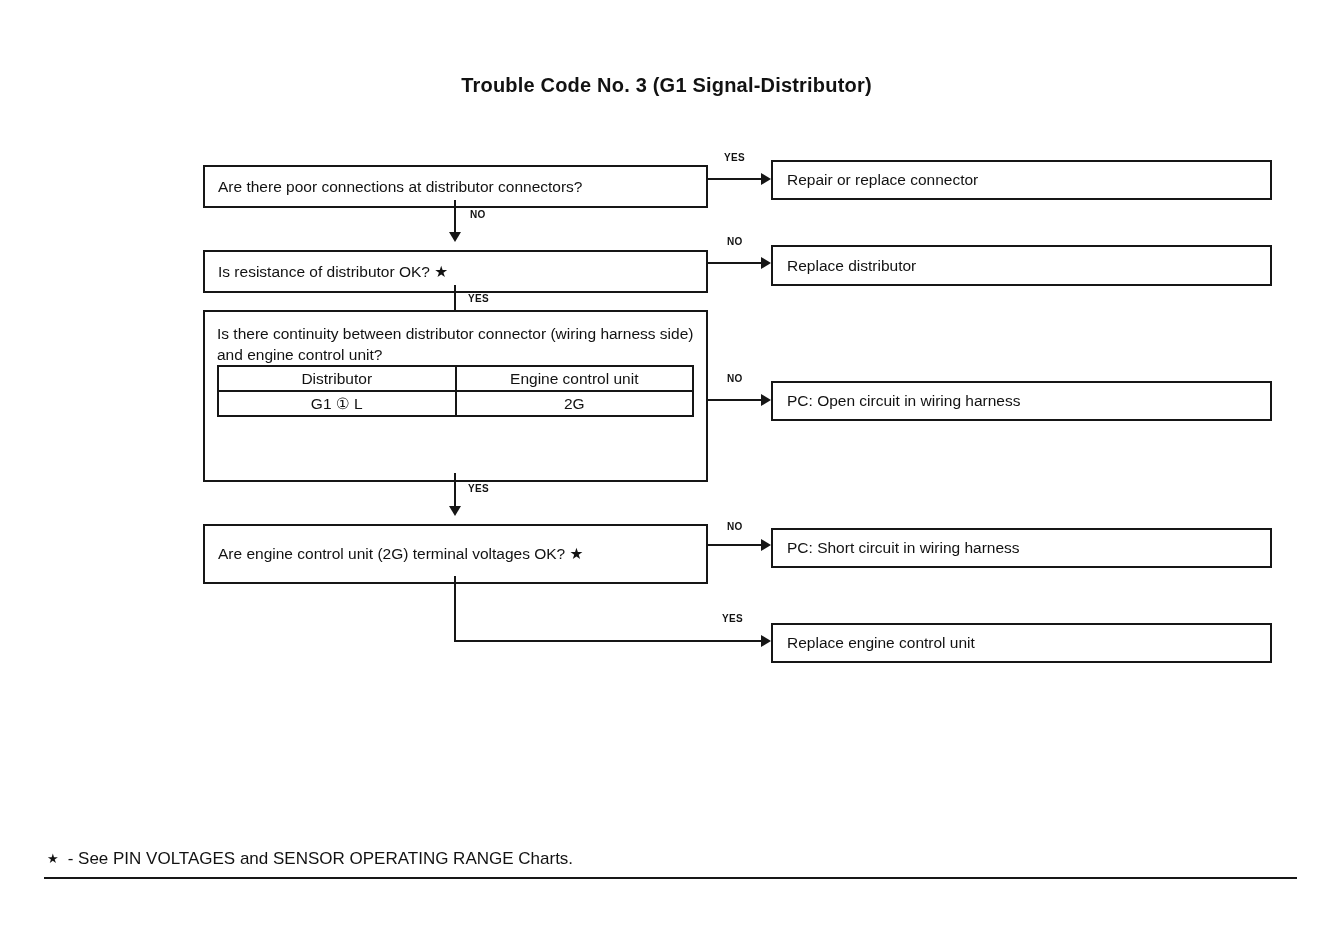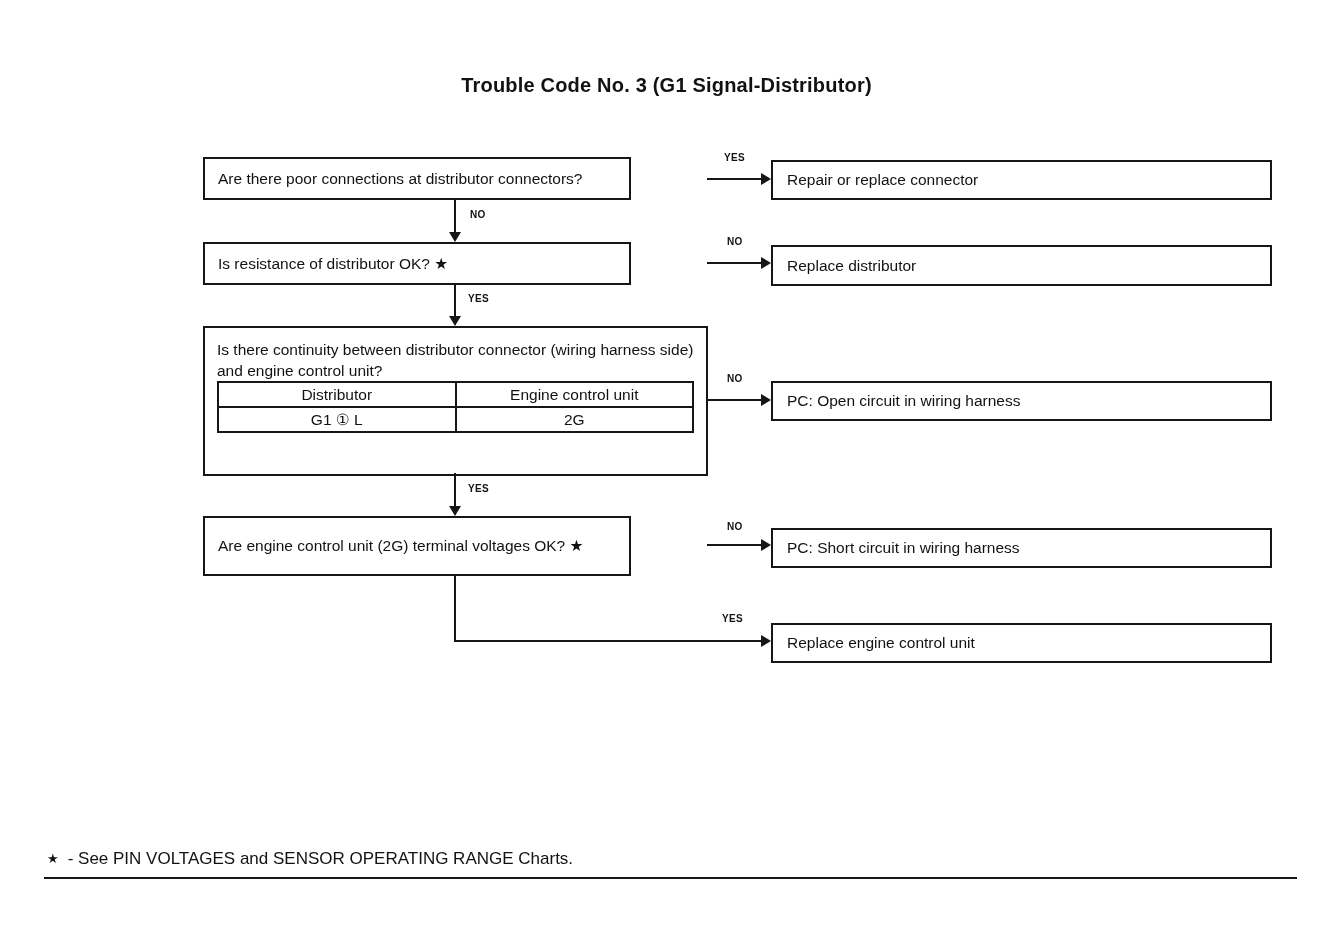--- a/index.html
+++ b/index.html
@@ -24,23 +24,24 @@
     font-weight: bold;
     letter-spacing: 0.2px;
   }
   .box {
     position: absolute;
     border: 2px solid #161616;
     background: #ffffff;
     font-size: 15.5px;
   }
   .qbox {
-    left: 203px; width: 428px;
+    left: 203px; width: 505px;
     display: flex; align-items: center;
     padding: 12px 13px;
+    margin-top: 8px;
   }
   .qbox3 {
     left: 203px; width: 505px;
     padding: 11px 12px 0 12px;
   }
   .q3-text { line-height: 21px; }
   .q3-table {
     width: 100%;
     border-collapse: collapse;
   }
@@ -123,21 +124,21 @@
   <div class="ahead-right" style="left:761px;top:257px"></div>
   <div class="lbl" style="left:727px;top:236px">NO</div>
   <div class="box rbox" style="top:245px;height:41px">
     <span>Replace distributor</span>
   </div>
 
   <div class="vline" style="left:454px;top:285px;height:32px"></div>
   <div class="ahead-down" style="left:449px;top:316px"></div>
   <div class="lbl" style="left:468px;top:293px">YES</div>
 
-  <div class="box qbox3" style="top:326px;height:150px">
+  <div class="box qbox3" style="top:310px;height:172px">
     <div class="q3-text">Is there continuity between distributor connector (wiring harness side) and engine control unit?</div>
     <table class="q3-table">
       <tbody>
           <tr>
         <th>Distributor</th>
         <th>Engine control unit</th>
       </tr>
       <tr>
         <td>G1 ① L</td>
         <td>2G</td>

